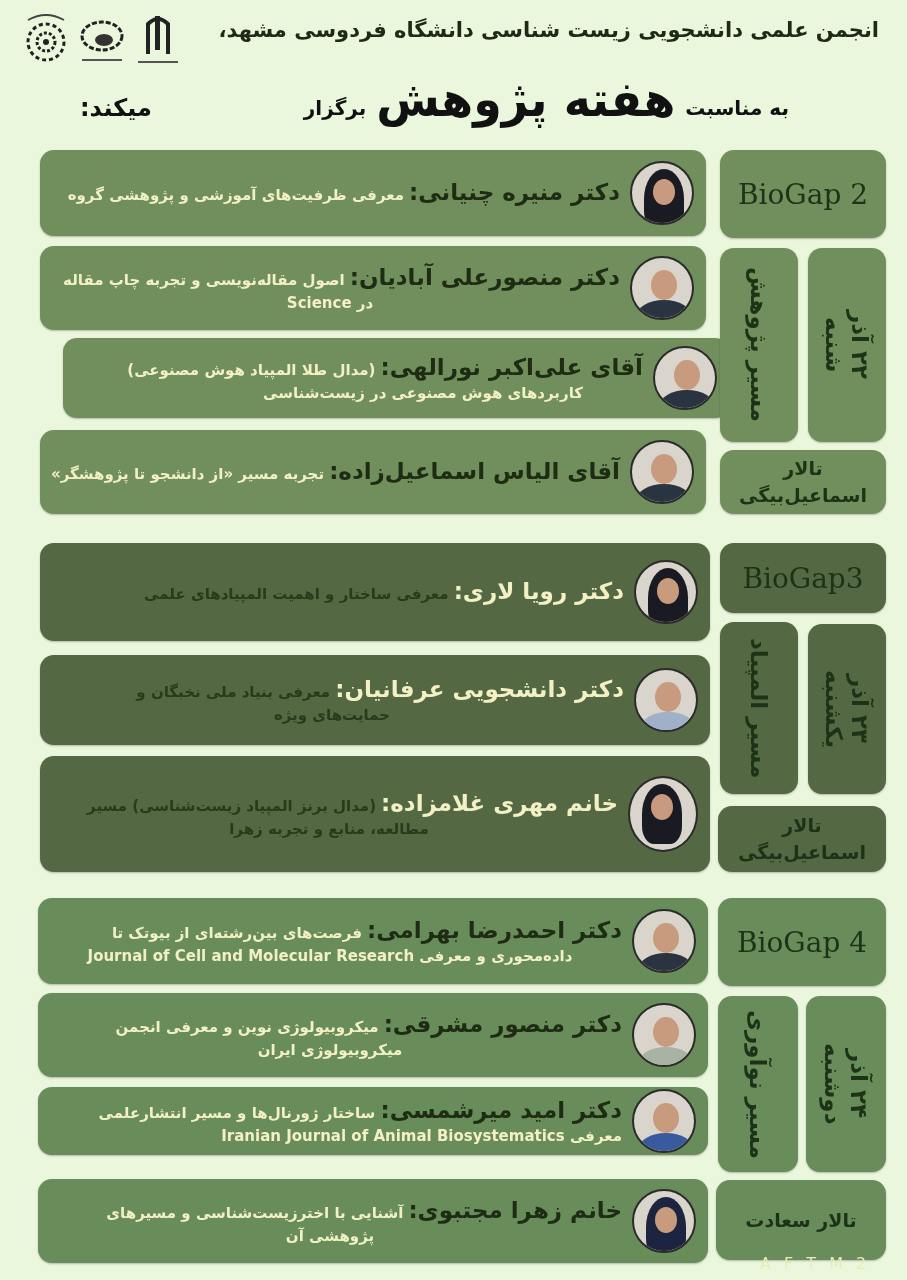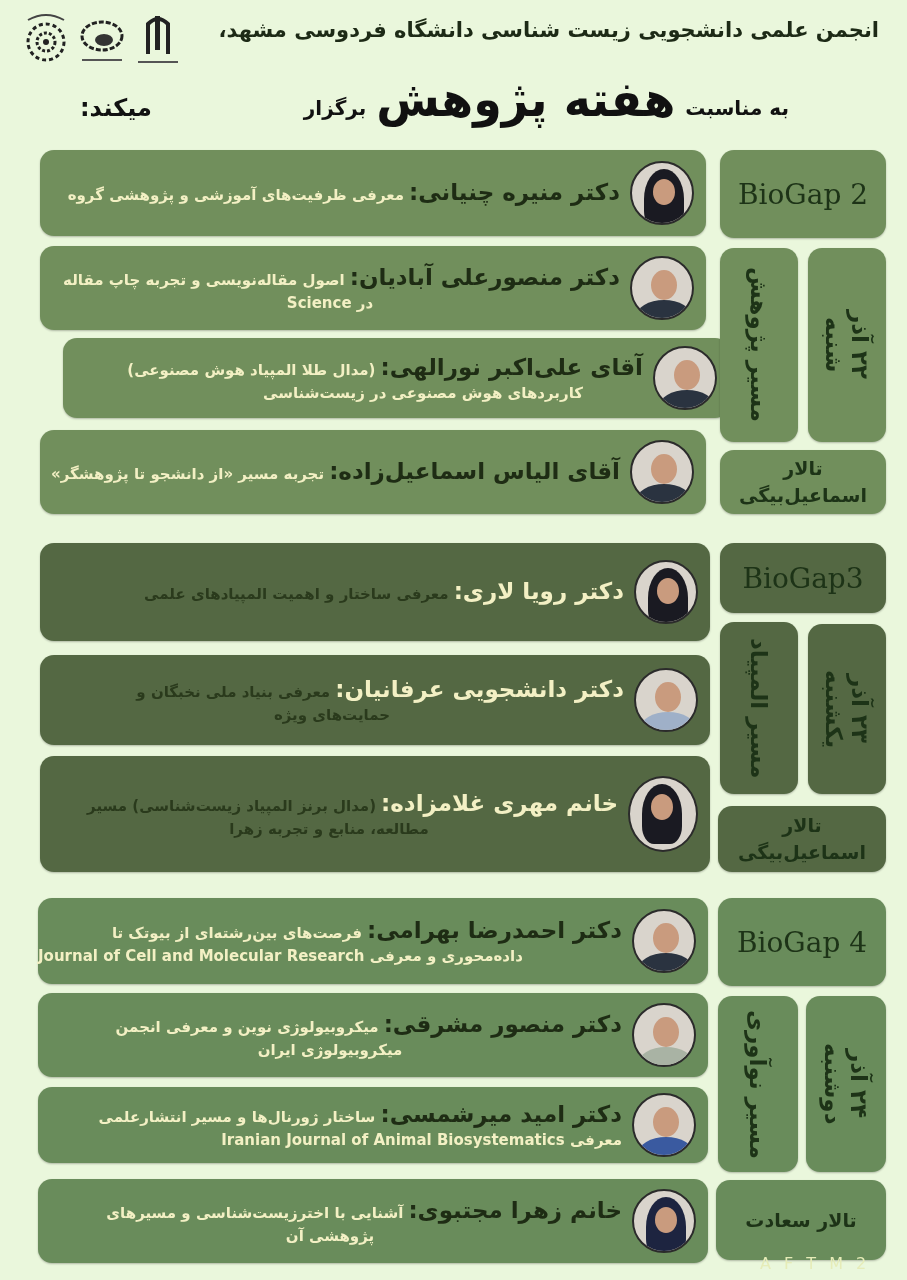--- a/index.html
+++ b/index.html
@@ -203,35 +203,35 @@
 </div>
 
 <div class="card md talk" style="left:38px;top:898px;width:670px;height:86px;">
   <div class="avatar">
       <div class="head"></div>
       <div class="body"></div>
     </div>
   <div class="talk-text">
     <span class="name">دکتر احمدرضا بهرامی:</span>
     <span class="topic">فرصت‌های بین‌رشته‌ای از بیوتک تا</span>
-    <span class="line2" style="text-align:left">داده‌محوری و معرفی Journal of Cell and Molecular Research</span>
+    <span class="line2" style="text-align:center">داده‌محوری و معرفی Journal of Cell and Molecular Research</span>
   </div>
 </div>
 <div class="card md talk" style="left:38px;top:993px;width:670px;height:84px;">
   <div class="avatar">
       <div class="head"></div>
       <div class="body" style="background:#a9b3a4"></div>
     </div>
   <div class="talk-text">
     <span class="name">دکتر منصور مشرقی:</span>
     <span class="topic">میکروبیولوژی نوین و معرفی انجمن</span>
     <span class="line2">میکروبیولوژی ایران</span>
   </div>
 </div>
-<div class="card md talk" style="left:38px;top:1087px;width:670px;height:76px;">
+<div class="card md talk" style="left:38px;top:1087px;width:670px;height:68px;">
   <div class="avatar">
       <div class="head"></div>
       <div class="body" style="background:#3a5aa0"></div>
     </div>
   <div class="talk-text">
     <span class="name">دکتر امید میرشمسی:</span>
     <span class="topic">ساختار ژورنال‌ها و مسیر انتشارعلمی</span>
     <span class="line2" style="text-align:right">معرفی Iranian Journal of Animal Biosystematics</span>
   </div>
 </div>

